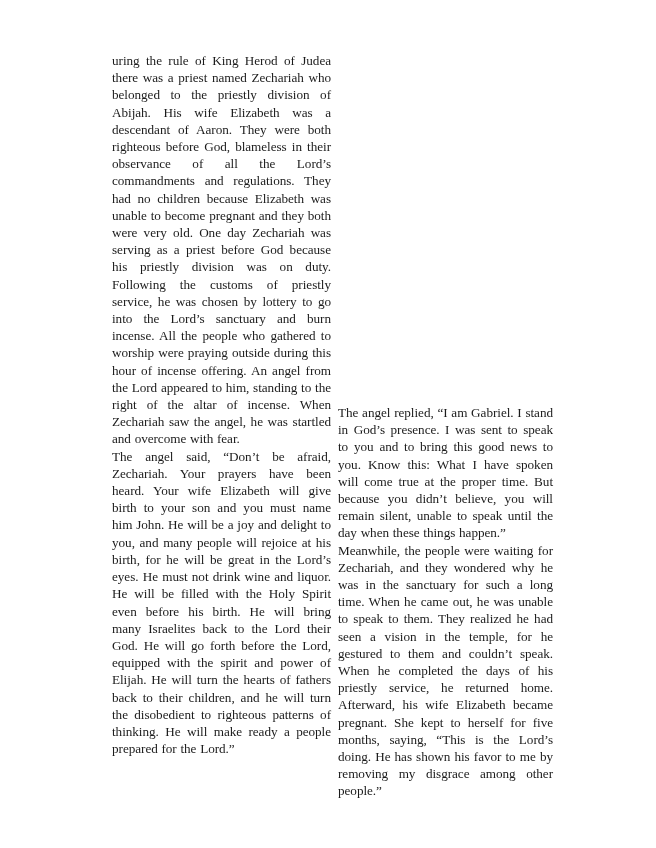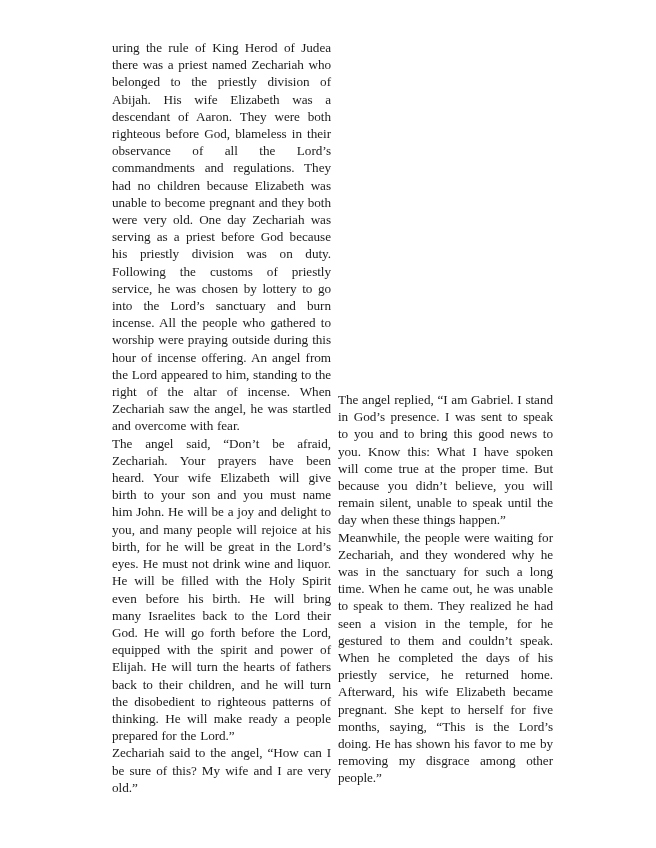--- a/index.html
+++ b/index.html
@@ -20,20 +20,21 @@
     background: #ffffff;
   }
   .column {
     position: absolute;
     text-align: justify;
     color: #1b1b1b;
     font-size: 13.2px;
     line-height: 17.2px;
     letter-spacing: -0.05px;
     word-spacing: 0.5px;
+    margin-top: 13px;
   }
   .column p {
     margin: 0;
     padding: 0;
     text-align: justify;
     text-justify: inter-word;
   }
   .column-left {
     left: 112px;
     top: 39px;
@@ -46,21 +47,20 @@
   }
 </style>
 </head>
 <body>
 
 <div class="page">
 
   <div class="column column-left">
     <p>uring the rule of King Herod of Judea there was a priest named Zechariah who belonged to the priestly division of Abijah. His wife Elizabeth was a descendant of Aaron. They were both righteous before God, blameless in their observance of all the Lord’s commandments and regulations. They had no children because Elizabeth was unable to become pregnant and they both were very old. One day Zechariah was serving as a priest before God because his priestly division was on duty. Following the customs of priestly service, he was chosen by lottery to go into the Lord’s sanctuary and burn incense. All the people who gathered to worship were praying outside during this hour of incense offering. An angel from the Lord appeared to him, standing to the right of the altar of incense. When Zechariah saw the angel, he was startled and overcome with fear.</p>
     <p>The angel said, “Don’t be afraid, Zechariah. Your prayers have been heard. Your wife Elizabeth will give birth to your son and you must name him John. He will be a joy and delight to you, and many people will rejoice at his birth, for he will be great in the Lord’s eyes. He must not drink wine and liquor. He will be filled with the Holy Spirit even before his birth. He will bring many Israelites back to the Lord their God. He will go forth before the Lord, equipped with the spirit and power of Elijah. He will turn the hearts of fathers back to their children, and he will turn the disobedient to righteous patterns of thinking. He will make ready a people prepared for the Lord.”</p>
-    <p>Zechariah said to the angel, “How can I be sure of this? My wife and I are very old.”</p>
   </div>
 
   <div class="column column-right">
     <p>The angel replied, “I am Gabriel. I stand in God’s presence. I was sent to speak to you and to bring this good news to you. Know this: What I have spoken will come true at the proper time. But because you didn’t believe, you will remain silent, unable to speak until the day when these things happen.”</p>
     <p>Meanwhile, the people were waiting for Zechariah, and they wondered why he was in the sanctuary for such a long time. When he came out, he was unable to speak to them. They realized he had seen a vision in the temple, for he gestured to them and couldn’t speak. When he completed the days of his priestly service, he returned home. Afterward, his wife Elizabeth became pregnant. She kept to herself for five months, saying, “This is the Lord’s doing. He has shown his favor to me by removing my disgrace among other people.”</p>
   </div>
 
 </div>
 
 </body></html>

